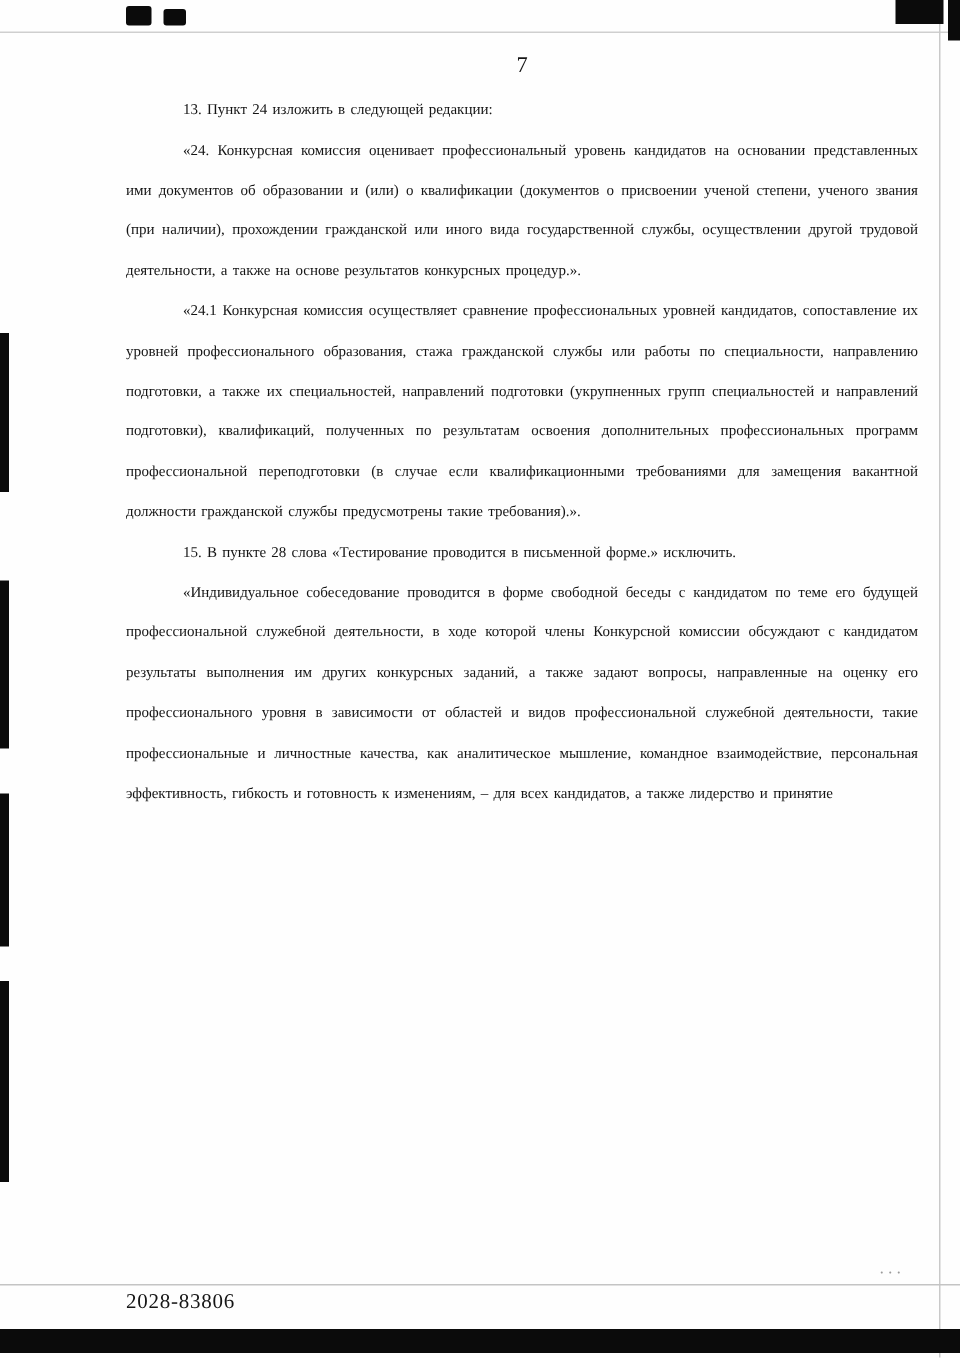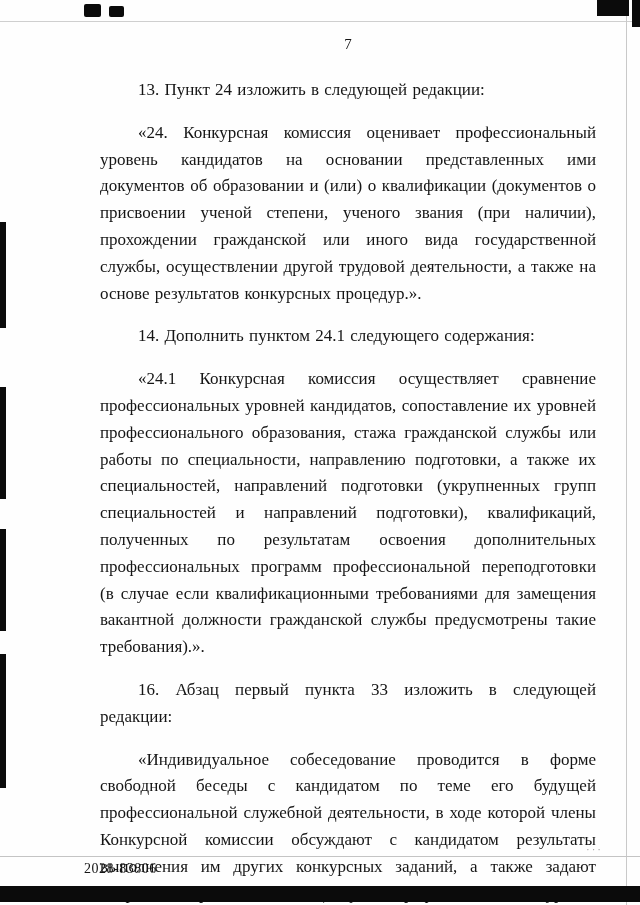--- a/index.html
+++ b/index.html
@@ -68,24 +68,24 @@
     width: 528px;
     text-align: center;
     font-size: 15px;
   }
   .content {
     position: absolute;
     left: 84px; top: 61px;
     width: 528px;
   }
   .para {
-    margin: 16px;
+    margin: 0;
     text-indent: 38px;
     text-align: justify;
-    font-size: 17px;
+    font-size: 10px;
     line-height: 26.8px;
     word-spacing: 1px;
   }
   .doc-footer {
     position: absolute;
     left: 84px; top: 861px;
     font-size: 14px;
     letter-spacing: 0.5px;
   }
 </style>
@@ -104,23 +104,22 @@
   <div class="blob bar-left-1"></div>
   <div class="blob bar-left-2"></div>
   <div class="blob bar-left-3"></div>
   <div class="blob bar-left-4"></div>
 
   <div class="page-number">7</div>
 
   <div class="content">
       <p class="para">13. Пункт 24 изложить в следующей редакции:</p>
       <p class="para">«24. Конкурсная комиссия оценивает профессиональный уровень кандидатов на основании представленных ими документов об образовании и (или) о квалификации (документов о присвоении ученой степени, ученого звания (при наличии), прохождении гражданской или иного вида государственной службы, осуществлении другой трудовой деятельности, а также на основе результатов конкурсных процедур.».</p>
-      <p class="para">14. Дополнить пунктом 24.1 следующего содержания:</p>
       <p class="para">«24.1 Конкурсная комиссия осуществляет сравнение профессиональных уровней кандидатов, сопоставление их уровней профессионального образования, стажа гражданской службы или работы по специальности, направлению подготовки, а также их специальностей, направлений подготовки (укрупненных групп специальностей и направлений подготовки), квалификаций, полученных по результатам освоения дополнительных профессиональных программ профессиональной переподготовки (в случае если квалификационными требованиями для замещения вакантной должности гражданской службы предусмотрены такие требования).».</p>
-      <p class="para">16. Абзац первый пункта 33 изложить в следующей редакции:</p>
+      <p class="para">15. В пункте 28 слова «Тестирование проводится в письменной форме.» исключить.</p>
       <p class="para">«Индивидуальное собеседование проводится в форме свободной беседы с кандидатом по теме его будущей профессиональной служебной деятельности, в ходе которой члены Конкурсной комиссии обсуждают с кандидатом результаты выполнения им других конкурсных заданий, а также задают вопросы, направленные на оценку его профессионального уровня в зависимости от областей и видов профессиональной служебной деятельности, такие профессиональные и личностные качества, как аналитическое мышление, командное взаимодействие, персональная эффективность, гибкость и готовность к изменениям, – для всех кандидатов, а также лидерство и принятие</p>
     </div>
 
   <div class="speckles">···</div>
   <div class="footer-rule"></div>
   <div class="doc-footer">2028-83806</div>
   <div class="bar-bottom"></div>
 
 </div>
 

